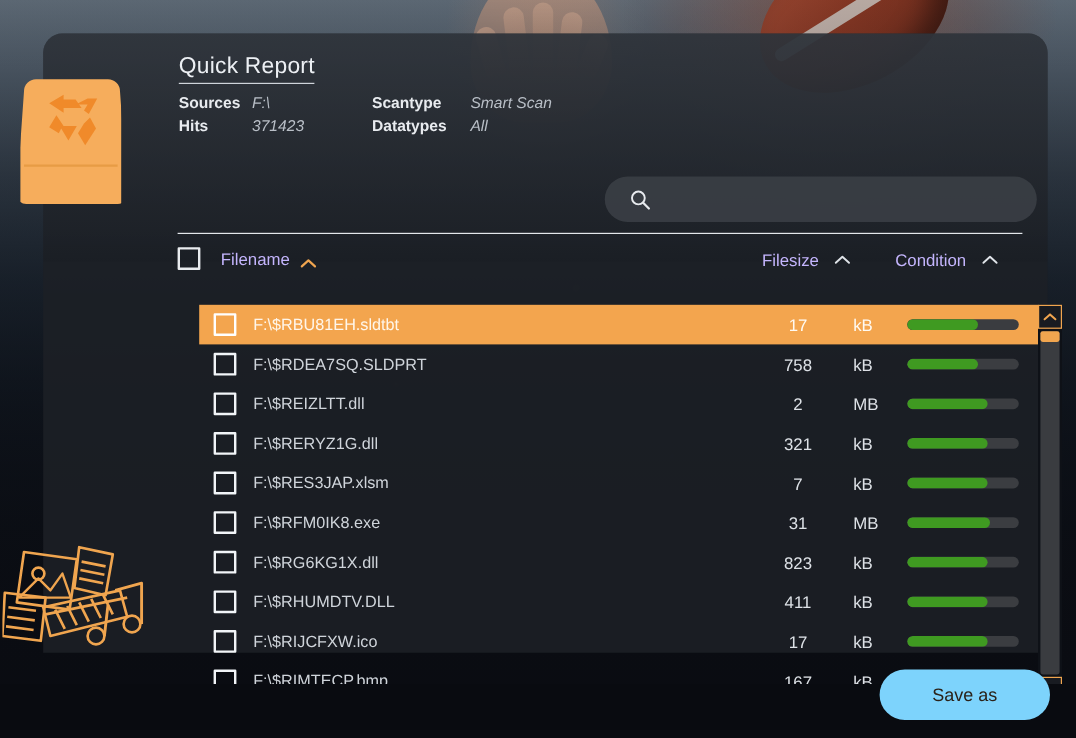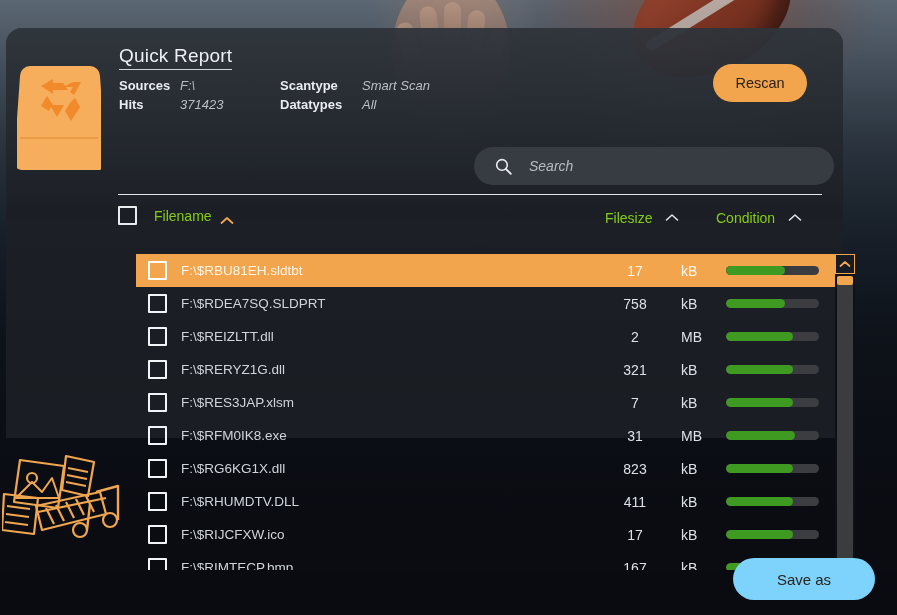--- a/index.html
+++ b/index.html
@@ -64,22 +64,22 @@
     background:
       radial-gradient(circle 3px at 210px 60px, rgba(255,255,255,0.07), rgba(255,255,255,0) 70%),
       radial-gradient(circle 4px at 330px 120px, rgba(255,255,255,0.06), rgba(255,255,255,0) 70%),
       radial-gradient(circle 5px at 480px 40px, rgba(255,255,255,0.05), rgba(255,255,255,0) 70%),
       radial-gradient(circle 3px at 560px 180px, rgba(255,255,255,0.05), rgba(255,255,255,0) 70%),
       radial-gradient(circle 6px at 260px 240px, rgba(255,255,255,0.04), rgba(255,255,255,0) 70%);
   }
 
   
   .panel {
-    position: absolute; left: 6px; top: 28px;
-    width: 837px; height: 410px;
+    position: absolute; left: 36px; top: 28px;
+    width: 837px; height: 516px;
     background: rgba(28,32,38,0.88);
     border-radius: 16px 16px 0 0;
   }
   .panel-photo-tint {
     position:absolute; left:0; top:0; right:0; height:190px;
     border-radius:16px 16px 0 0;
     background: linear-gradient(180deg, rgba(60,66,74,0.55), rgba(22,26,32,0.25));
     pointer-events:none;
   }
 
@@ -135,21 +135,21 @@
     position:absolute; left:112px; top:170px; width:704px; height:36px;
   }
   .rule {
     position:absolute; left:112px; top:166px; width:704px; height:1px;
     background:#e3e7eb;
   }
   .chk {
     width:19px; height:19px; border:2px solid #e9ecef;
     background:transparent; border-radius:1px; cursor:pointer;
   }
-  .th-label { font-size:14px; color:#84cc16; font-weight:400; }
+  .th-label { font-size:14px; color:#c4b5fd; font-weight:400; }
   .caret { display:inline-block; width:14px; height:9px; margin-left:8px; vertical-align:1px; }
   .th-file { position:absolute; left:0;   top:8px; display:flex; align-items:center; }
   .th-size { position:absolute; left:487px; top:10px; }
   .th-cond { position:absolute; left:598px; top:10px; }
 
   .rows {
     position:absolute; left:130px; top:226px; width:700px; height:330px;
   }
   .row {
     position:relative; height:33px; display:flex; align-items:center;
@@ -250,31 +250,29 @@
         <div class="qr-v">F:\</div>
         <div class="qr-k">Scantype</div>
         <div class="qr-v">Smart Scan</div>
         <div class="qr-k">Hits</div>
         <div class="qr-v">371423</div>
         <div class="qr-k">Datatypes</div>
         <div class="qr-v">All</div>
       </div>
     </div>
 
-    <button class="rescan-btn">Rescan</button>
 
 
     <div class="searchbox">
       <span class="search-ico">
         <svg viewBox="0 0 20 20" width="19" height="19">
           <circle cx="8.4" cy="8.4" r="5.6" fill="none" stroke="#e7eaee" stroke-width="1.7"></circle>
           <line x1="12.6" y1="12.6" x2="17.6" y2="17.6" stroke="#e7eaee" stroke-width="2" stroke-linecap="round"></line>
         </svg>
       </span>
-      <input class="search-inp" type="text" placeholder="Search" style="">
     </div>
 
     <div class="rule"></div>
     <div class="thead">
       <div class="th-file">
         <span class="chk"></span>
         <span class="th-label" style="margin-left:17px;">Filename</span>
         <span class="caret">
           <svg viewBox="0 0 14 9" width="14" height="9">
               <polyline points="1.5,7 7,2 12.5,7" fill="none" stroke="#f0a54f" stroke-width="1.8" stroke-linecap="round" stroke-linejoin="round"></polyline>

